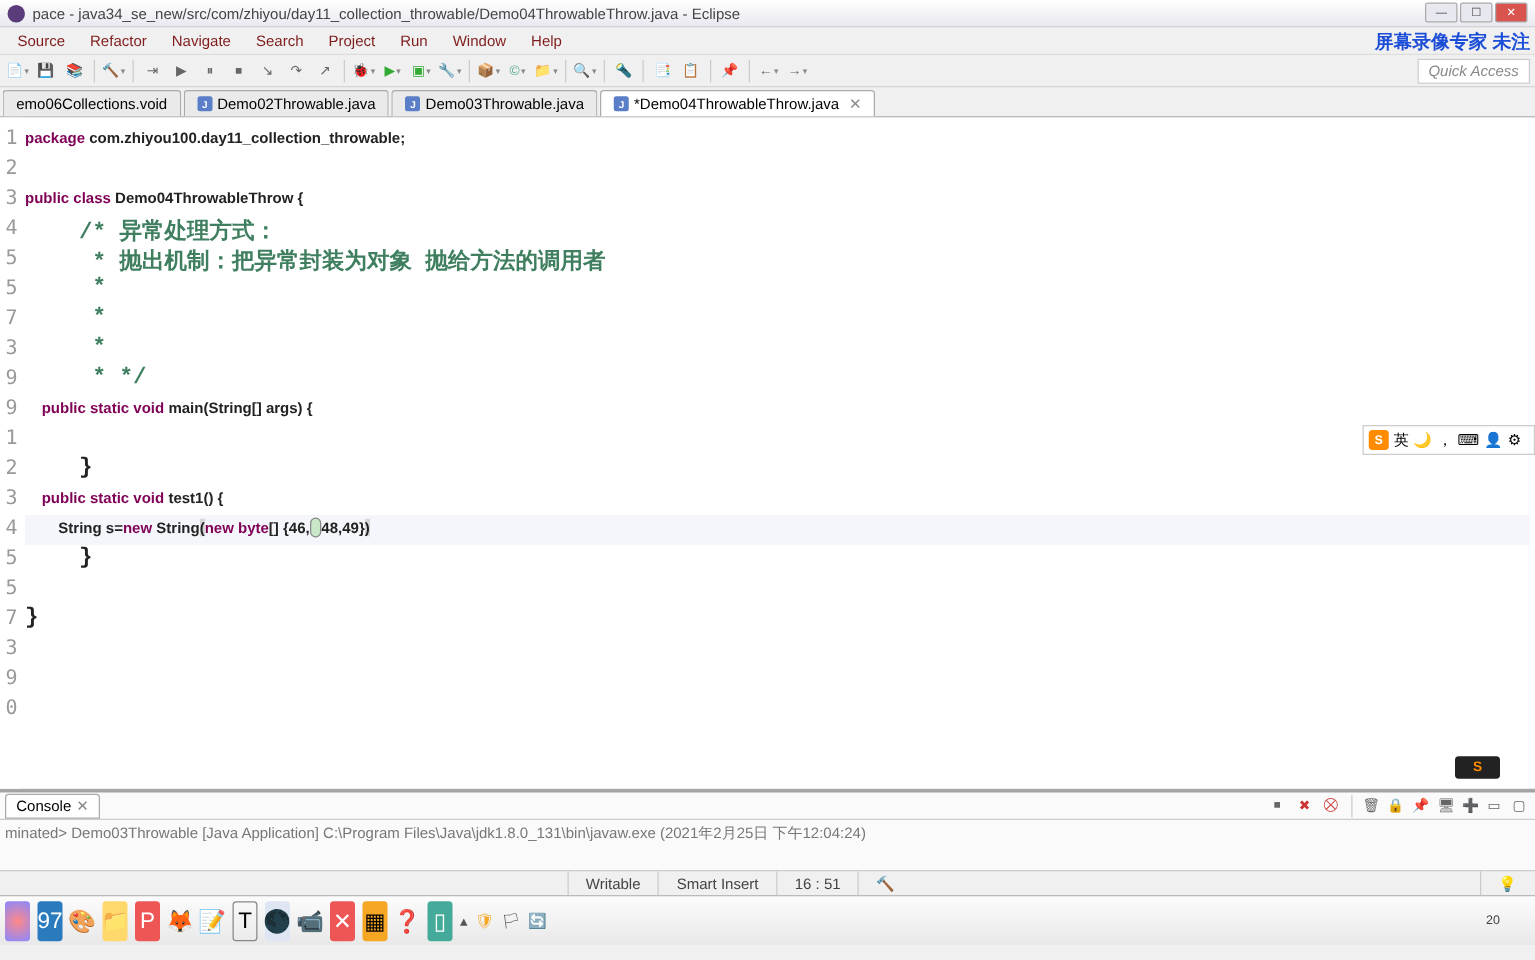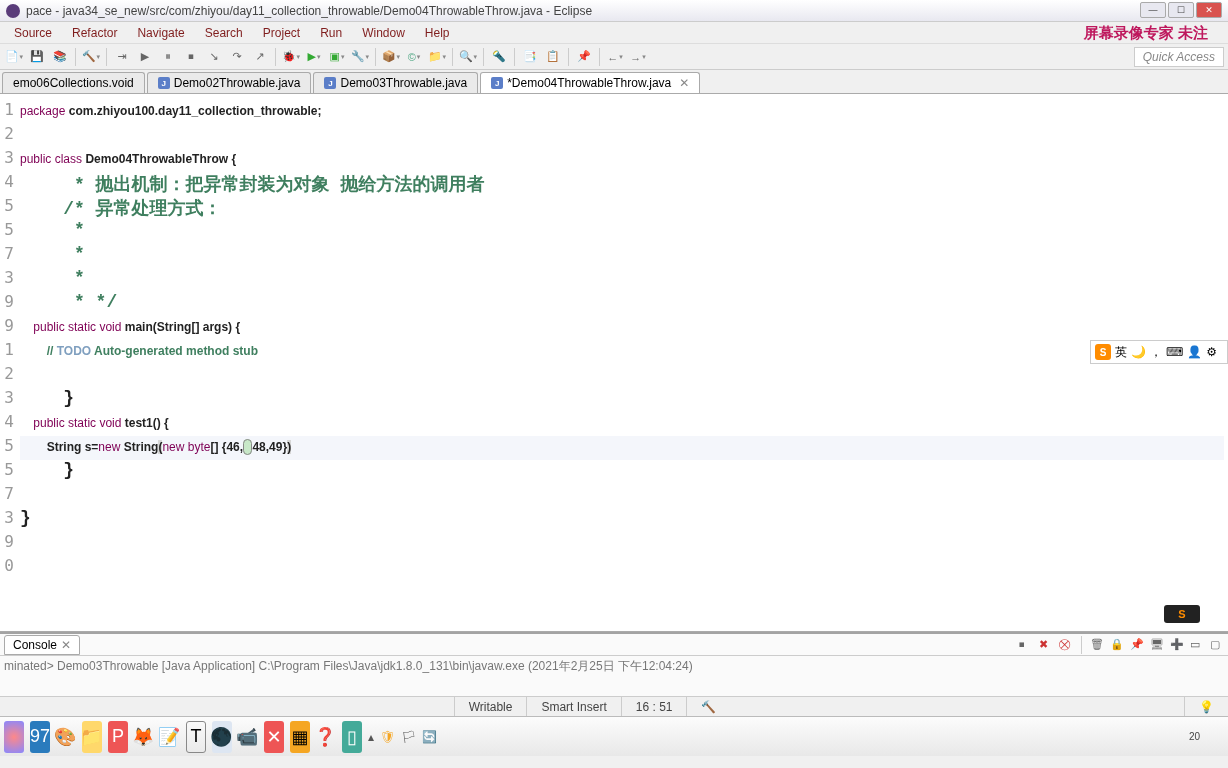--- a/index.html
+++ b/index.html
@@ -4,37 +4,37 @@
 <style>
 *{margin:0;padding:0;box-sizing:border-box;font-family:"Segoe UI",Tahoma,sans-serif;font-size:12px}
 body{width:1228px;height:768px;background:#f0f0f0;overflow:hidden;position:relative}
 .title-bar{height:22px;background:linear-gradient(#fff,#e8e8f0);border-bottom:1px solid #ccc;display:flex;align-items:center;padding:0 6px;color:#444}
 .title-bar .app-icon{width:14px;height:14px;background:#5a3c7a;border-radius:50%;margin-right:6px}
 .win-btns{position:absolute;right:6px;top:2px;display:flex;gap:2px}
 .win-btn{width:26px;height:16px;background:#e8e8f0;border:1px solid #aaa;border-radius:2px;display:flex;align-items:center;justify-content:center;font-size:9px}
 .win-btn.close{background:#d9534f;color:#fff}
 .menu-bar{height:22px;background:#f0f0f0;display:flex;align-items:center;padding:0 4px;border-bottom:1px solid #ddd}
 .menu-item{padding:2px 10px;color:#7f1d1d;cursor:default}
-.watermark{position:absolute;right:20px;top:24px;color:#be185d;font-weight:bold;font-size:15px}
+.watermark{position:absolute;right:4px;top:24px;color:#1d4ed8;font-weight:bold;font-size:15px}
 .toolbar{height:26px;background:#f0f0f0;display:flex;align-items:center;padding:0 4px;gap:3px;border-bottom:1px solid #ccc}
 .tbtn{width:20px;height:20px;display:flex;align-items:center;justify-content:center;font-size:11px;cursor:pointer;color:#666}
 .tbtn.drop::after{content:"▾";font-size:7px;margin-left:1px;color:#888}
 .sep{width:1px;height:18px;background:#ccc;margin:0 2px}
 .quick-access{margin-left:auto;padding:2px 8px;border:1px solid #ccc;background:#fff;color:#888;font-style:italic}
 .tab-bar{height:24px;background:#f0f0f0;display:flex;align-items:flex-end;padding:0 2px;border-bottom:1px solid #aaa}
 .tab{display:flex;align-items:center;gap:4px;padding:3px 10px;border:1px solid #aaa;border-bottom:none;background:#eaeaea;border-radius:3px 3px 0 0;margin-right:2px;font-size:11px}
 .tab.active{background:#fff;color:#000}
 .tab .jicon{width:12px;height:12px;background:#5b7ec8;border-radius:2px;display:inline-flex;align-items:center;justify-content:center;color:#fff;font-size:8px;font-weight:bold}
 .tab .x{color:#888;margin-left:4px}
 .editor{height:538px;background:#fff;display:flex;border-bottom:1px solid #aaa;overflow:hidden}
 .gutter{width:16px;background:#fff;padding-top:6px}
 .ln{height:24px;color:#999;font:16px Consolas,monospace;text-align:right;padding-right:2px}
 .code{flex:1;padding:6px 4px;position:relative}
 .line{height:24px;font:bold 18px Consolas,"Courier New",monospace;white-space:pre;color:#222}
-.kw{color:#7f0055;font-weight:normal}
+.kw{color:#7f0055;font-weight:bold}
 .cm{color:#3f7f5f}
 .todo{color:#7f9fbf;font-weight:bold}
 .cursor-hl{background:#c8e8c8;border:1px solid #888;border-radius:8px;padding:0 2px;position:relative}
 .paren-hl{background:#d8d8d8}
 .bottom-mark{position:absolute;right:28px;bottom:8px;width:36px;height:18px;background:#222;border-radius:3px;display:flex;align-items:center;justify-content:center}
 .bottom-mark span{color:#ff8c00;font-weight:bold;font-size:11px}
 .ime-panel{position:absolute;right:0;top:340px;width:138px;height:24px;background:#fff;border:1px solid #ccc;display:flex;align-items:center;gap:4px;padding:0 4px}
 .ime-panel .sbox{width:16px;height:16px;background:#ff8c00;border-radius:3px;color:#fff;display:flex;align-items:center;justify-content:center;font-weight:bold;font-size:10px}
 .console-wrap{height:64px;border-top:2px solid #a3a3a3;background:#fafafa}
 .console-tabs{height:22px;display:flex;align-items:center;padding:0 4px;border-bottom:1px solid #ccc}
@@ -154,28 +154,27 @@
     <div class="ln">5</div>
     <div class="ln">7</div>
     <div class="ln">3</div>
     <div class="ln">9</div>
     <div class="ln">0</div>
   </div>
   <div class="code">
     <div class="line"><span class="kw">package</span><span> com.zhiyou100.day11_collection_throwable;</span></div>
     <div class="line"></div>
     <div class="line"><span class="kw">public</span><span class="kw"> class</span><span> Demo04ThrowableThrow {</span></div>
+    <div class="line cm">    /* 异常处理方式：</div>
     <div class="line cm">     * 抛出机制：把异常封装为对象 抛给方法的调用者</div>
-    <div class="line cm">    /* 异常处理方式：</div>
     <div class="line cm">     *</div>
     <div class="line cm">     *</div>
     <div class="line cm">     *</div>
     <div class="line cm">     * */</div>
     <div class="line"><span class="kw">    public</span><span class="kw"> static</span><span class="kw"> void</span><span> main(String[] args) {</span></div>
-    <div class="line cm"><span>        // </span><span class="todo">TODO</span><span> Auto-generated method stub</span></div>
     <div class="line"></div>
     <div class="line">    }</div>
     <div class="line"><span class="kw">    public</span><span class="kw"> static</span><span class="kw"> void</span><span> test1() {</span></div>
     <div class="line" style="background:#f4f6fb"><span>        String s=</span><span class="kw">new</span><span> String</span><span class="paren-hl">(</span><span class="kw">new</span><span class="kw"> byte</span><span>[] {46,</span><span class="cursor-hl"> </span><span>48,49}</span><span class="paren-hl">)</span></div>
     <div class="line">    }</div>
     <div class="line"></div>
     <div class="line">}</div>
     <div class="bottom-mark">
         <span>S</span>
       </div>

